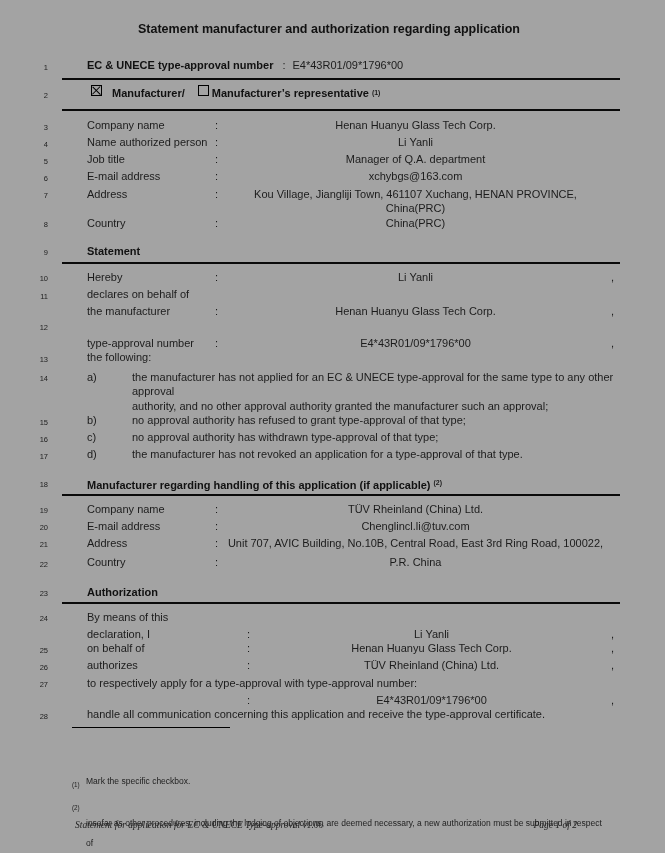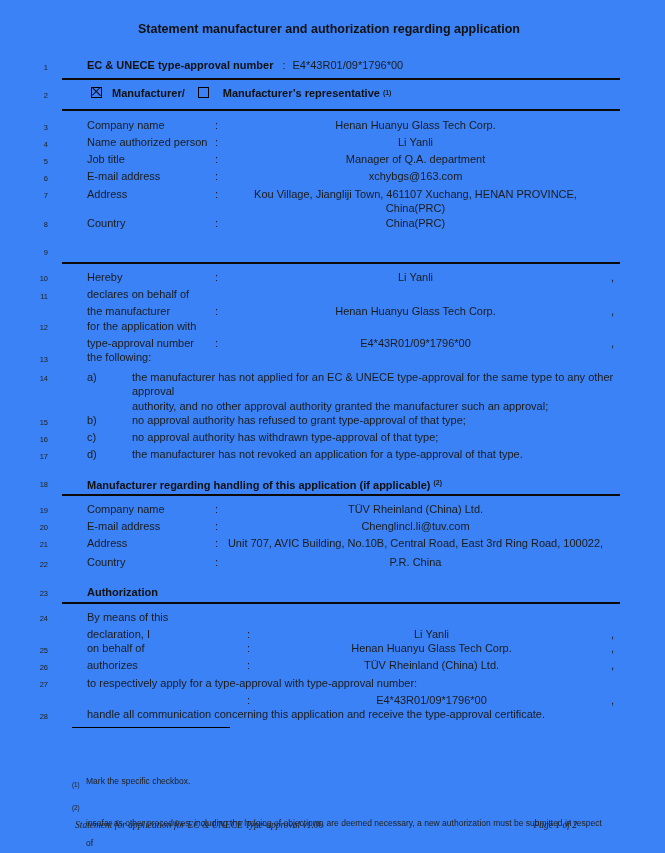--- a/index.html
+++ b/index.html
@@ -1,17 +1,17 @@
 <!DOCTYPE html>
 <html><head>
 <meta charset="utf-8">
 <style>
   html,body { margin:0; padding:0; background:#e8e8e8; }
   .page {
-    width:665px; height:853px; margin:0 auto; background:#3b82f6;
+    width:665px; height:853px; margin:0 auto; background:#a3a3a3;
     font-family:"Liberation Sans", sans-serif; font-size:11px; color:#1c1c1c;
     position:relative; overflow:hidden;
   }
   .content { padding:0 45px 0 38px; }
   .title { text-align:center; font-weight:bold; font-size:12.5px; padding-top:22px; color:#111; }
 
   .row { display:flex; align-items:flex-start; line-height:14.6px; }
   .num { flex:none; width:10px; font-size:7.5px; text-align:right; padding-top:2.5px; color:#222; }
   .body { flex:1; margin-left:14px; position:relative;padding-left:25px; }
 
@@ -20,21 +20,21 @@
   .lbl.wide { width:160px; }
   .c { flex:none; width:12px; }
   .val { flex:1; padding-right:16px;text-align:center; }
   .comma { position:absolute; right:6px; top:0; }
 
   .h { font-weight:bold; color:#111; }
   .rule { height:2px; background:#0a0a0a; margin-left:24px; }
 
   sup.ref { font-size:7px; font-weight:bold; vertical-align:4px; }
 
-  .cbrow { display:flex; align-items:center; }
+  .cbrow { display:flex; align-items:flex-start; }
   .cb { flex:none; width:9px; height:9px; border:1.5px solid #000; position:relative; top:-1px; }
   .cb.checked::before,.cb.checked::after {
     content:""; position:absolute; left:-1px; top:3.6px; width:10.5px; height:1.4px; background:#000;
   }
   .cb.checked::before { transform:rotate(45deg); }
   .cb.checked::after  { transform:rotate(-45deg); }
 
   .item { display:flex; }
   .imark { flex:none; width:17px; }
   .itext { flex:1;margin-left:28px; }
@@ -66,21 +66,21 @@
       </div>
     </div>
     <div class="rule" style="margin-top:3px"></div>
 
     <div class="row" style="margin-top:6px">
       <div class="num">2</div>
       <div class="body cbrow">
         <span class="cb checked" style="margin-left:4px"></span>
         <span class="h" style="margin-left:10px">Manufacturer/</span>
         <span class="cb" style="margin-left:13px"></span>
-        <span class="h" style="margin-left:14px">Manufacturer’s representative</span>
+        <span class="h" style="margin-left:3px">Manufacturer’s representative</span>
         <sup class="ref" style="margin-left:3px">(1)</sup>
       </div>
     </div>
     <div class="rule" style="margin-top:6px"></div>
 
     <div style="margin-top:7px">
       <div class="row">
         <div class="num">3</div>
         <div class="body lv">
             <span class="lbl">Company name</span>
@@ -125,20 +125,21 @@
         <div class="body lv">
             <span class="lbl">Country</span>
             <span class="c">:</span>
             <span class="val">China(PRC)</span>
           </div>
       </div>
     </div>
 
     <div class="row" style="margin-top:11px">
       <div class="num">9</div>
+      <div class="body h">Statement</div>
     </div>
     <div class="rule" style="margin-top:1px"></div>
 
     <div style="margin-top:6px">
       <div class="row">
         <div class="num">10</div>
         <div class="body lv">
             <span class="lbl">Hereby</span>
             <span class="c">:</span>
             <span class="val">Li Yanli</span>
@@ -153,21 +154,20 @@
         <div class="num"></div>
         <div class="body lv">
             <span class="lbl">the manufacturer</span>
             <span class="c">:</span>
             <span class="val">Henan Huanyu Glass Tech Corp.</span>
             <span class="comma">,</span>
           </div>
       </div>
       <div class="row">
         <div class="num">12</div>
-        <div class="body">for the application with</div>
       </div>
       <div class="row">
         <div class="num"></div>
         <div class="body lv">
             <span class="lbl">type-approval number</span>
             <span class="c">:</span>
             <span class="val">E4*43R01/09*1796*00</span>
             <span class="comma">,</span>
           </div>
       </div>

